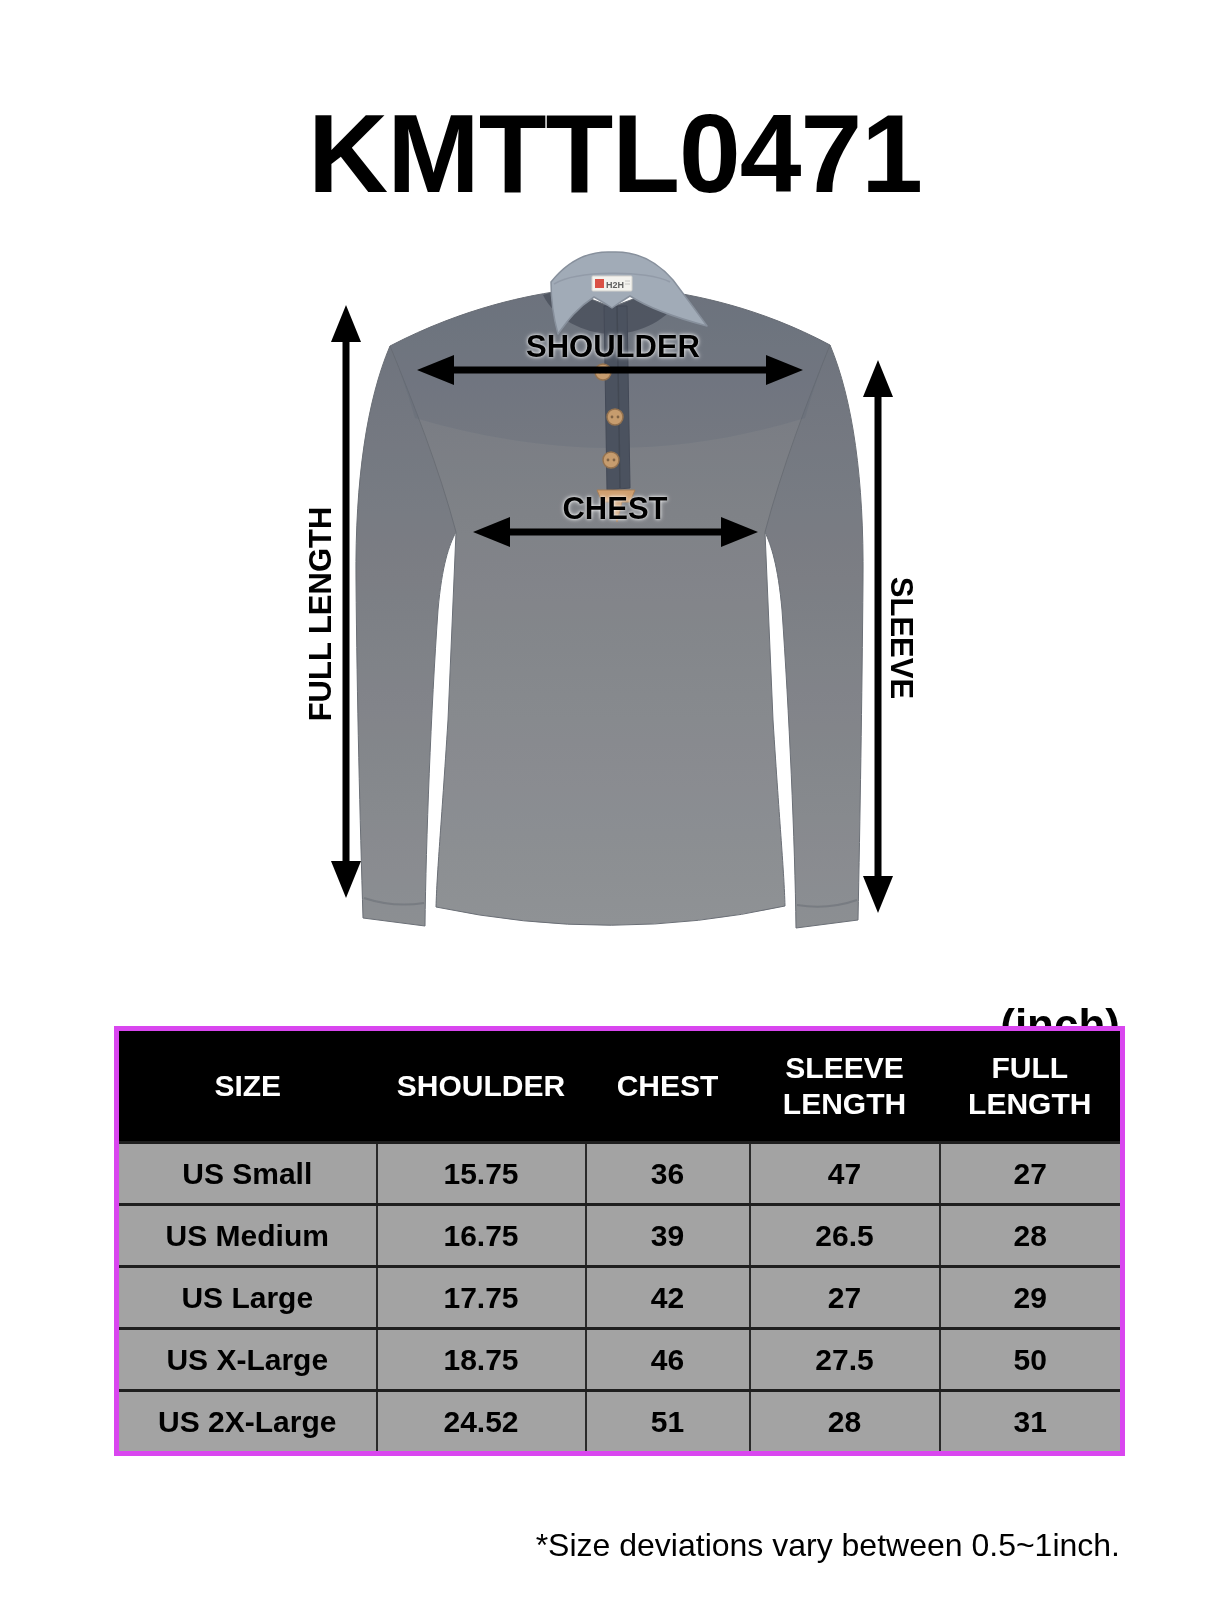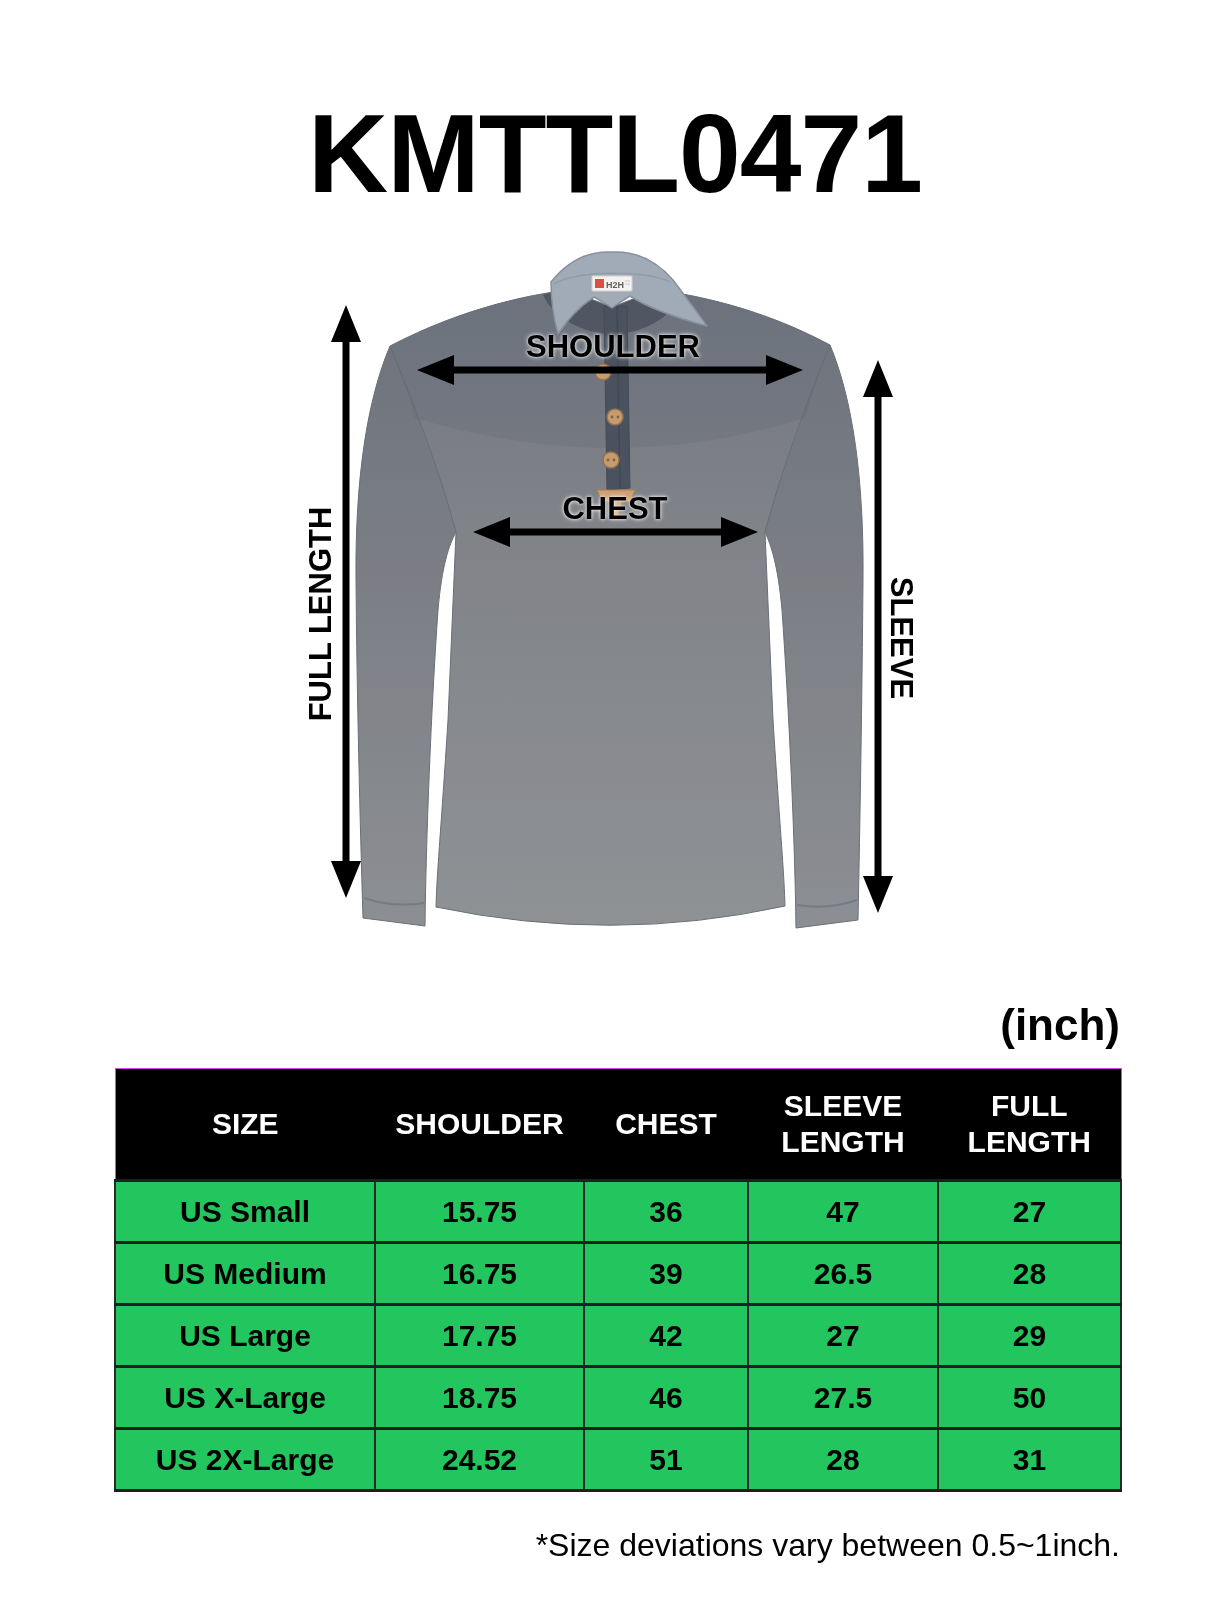--- a/index.html
+++ b/index.html
@@ -21,32 +21,32 @@
   }
   #lbl-shoulder{left:463px;top:329px;}
   #lbl-chest{left:465px;top:491px;}
   #lbl-full-length{left:171px;top:596px;transform:rotate(-90deg);}
   #lbl-sleeve{left:751px;top:620px;transform:rotate(90deg);}
   .unit-note{
     position:absolute;right:110px;top:1000px;
     font-size:44px;font-weight:bold;
   }
   .size-table{
-    position:absolute;left:114px;top:1068px;width:1006px;
+    position:absolute;left:114px;top:1026px;width:1006px;
     border-collapse:collapse;table-layout:fixed;
-    border:1px solid #d946ef;
+    border:5px solid #d946ef;
   }
   .size-table th{
     background:#000;color:#fff;font-size:30px;font-weight:bold;
     white-space:pre-line;line-height:36px;text-align:center;
     height:110px;padding:0;border:0;
   }
   .size-table td{
     font-size:30px;font-weight:bold;text-align:center;vertical-align:middle;
-    height:59px;padding:0;background:#22c55e;
+    height:59px;padding:0;background:#a3a3a3;
     border-top:3px solid #1f1f1f;border-bottom:3px solid #1f1f1f;
     border-left:2px solid #2a2a2a;border-right:2px solid #2a2a2a;
   }
   .footnote{
     position:absolute;right:110px;top:1527px;
     font-size:32px;font-weight:normal;white-space:nowrap;
   }
 </style>
 </head>
 <body>

